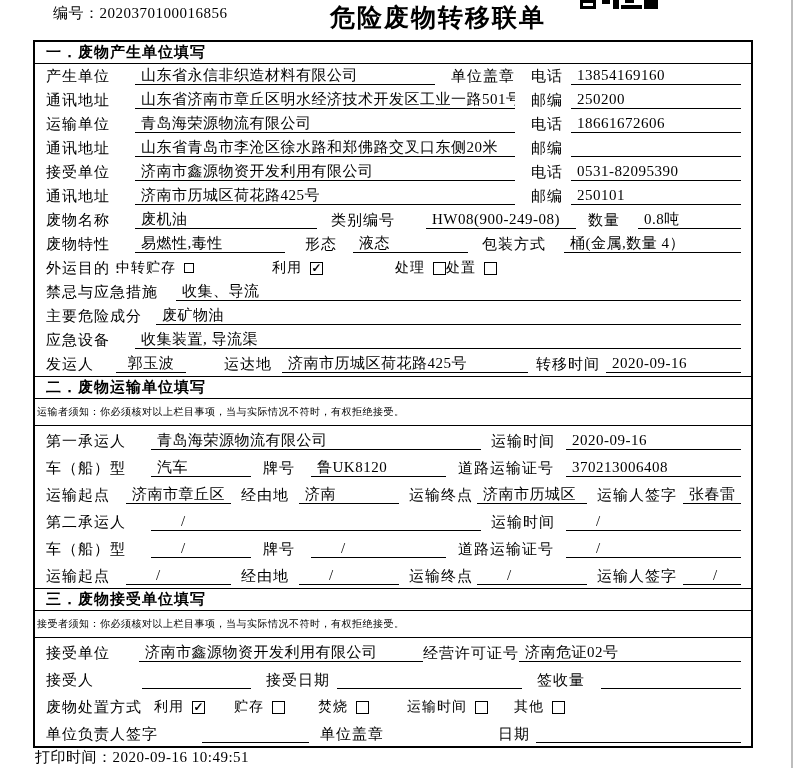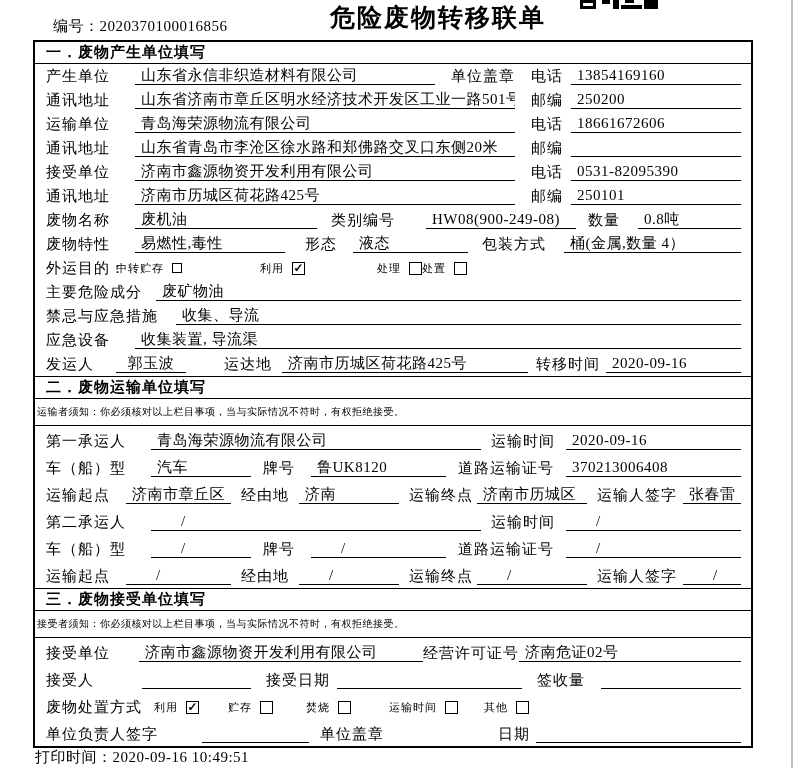--- a/index.html
+++ b/index.html
@@ -3,21 +3,21 @@
 <meta charset="utf-8">
 <style>
   html,body{margin:0;padding:0;}
   body{
     width:796px;height:768px;position:relative;overflow:hidden;
     background:#ffffff;color:#000;
     font-family:"Liberation Serif","DejaVu Serif",serif;
   }
   .page-edge{position:absolute;top:0;bottom:0;right:3px;width:2px;background:#bdbdbd;}
   
-  .serial{position:absolute;left:53px;top:17px;font-size:15px;letter-spacing:0.5px;white-space:nowrap;}
+  .serial{position:absolute;left:53px;top:4px;font-size:15px;letter-spacing:0.5px;white-space:nowrap;}
   .doc-title{position:absolute;left:330px;top:1px;font-size:25px;font-weight:bold;letter-spacing:2px;white-space:nowrap;}
   .qr{position:absolute;left:580px;top:0;width:78px;height:10px;}
   .qr div{position:absolute;background:#000;}
   .qr .q1{left:0;top:0;width:16px;height:9px;background:transparent;border:3px solid #000;box-sizing:border-box;}
   .qr .q2{left:22px;top:0;width:8px;height:4px;}
   .qr .q3{left:33px;top:0;width:6px;height:9px;}
   .qr .q4{left:41px;top:5px;width:21px;height:4px;}
   .qr .q5{left:45px;top:0;width:9px;height:3px;}
   .qr .q6{left:64px;top:0;width:14px;height:9px;}
   
@@ -42,21 +42,21 @@
   .frow.s2,.frow.s3{height:27px;}
   .lbl{font-size:15px;line-height:18px;letter-spacing:1px;white-space:nowrap;flex:none;box-sizing:border-box;}
   .fld{
     font-size:15px;line-height:18px;letter-spacing:0.5px;white-space:nowrap;overflow:hidden;
     border-bottom:1px solid #000;padding:0 2px 0 6px;box-sizing:border-box;flex:none;min-height:19px;
   }
   .fld.ctr{text-align:center;padding-left:2px;}
   .fld.slash{padding-left:30px;}
   .gap{flex:1 1 auto;min-width:4px;}
   .cbg{display:flex;align-items:center;flex:none;}
-  .cbl{font-size:11px;line-height:18px;letter-spacing:1px;white-space:nowrap;margin-right:8px;}
+  .cbl{font-size:14px;line-height:18px;letter-spacing:1px;white-space:nowrap;margin-right:8px;}
   .cb{
     width:11px;height:11px;border:1px solid #000;box-sizing:content-box;flex:none;
     display:inline-flex;align-items:center;justify-content:center;
     font-size:12px;line-height:11px;font-weight:bold;overflow:visible;
   }
   .cb.sm{width:8px;height:8px;}
   .footer{position:absolute;left:35px;top:748px;font-size:15px;letter-spacing:0.5px;white-space:nowrap;}
 </style>
 </head>
 <body>
@@ -148,26 +148,26 @@
       <span class="cbg" style="margin-left: 72px;">
         <span class="cbl">处理</span>
         <span class="cb"></span>
       </span>
       <span class="cbg" style="">
         <span class="cbl">处置</span>
         <span class="cb"></span>
       </span>
     </div>
     <div class="frow s1">
+      <span class="lbl" style="width: 130px;">禁忌与应急措施</span>
+      <span class="fld" style="flex: 1 1 auto;">收集、导流</span>
+    </div>
+    <div class="frow s1">
       <span class="lbl" style="width: 110px;">主要危险成分</span>
       <span class="fld" style="flex: 1 1 auto;">废矿物油</span>
-    </div>
-    <div class="frow s1">
-      <span class="lbl" style="width: 130px;">禁忌与应急措施</span>
-      <span class="fld" style="flex: 1 1 auto;">收集、导流</span>
     </div>
     <div class="frow s1">
       <span class="lbl" style="width: 89px;">应急设备</span>
       <span class="fld" style="flex: 1 1 auto;">收集装置, 导流渠</span>
     </div>
     <div class="frow s1">
       <span class="lbl" style="width: 70px;">发运人</span>
       <span class="fld ctr" style="width: 70px;">郭玉波</span>
       <span class="lbl" style="width: 58px; margin-left: 38px;">运达地</span>
       <span class="fld" style="width: 246px;">济南市历城区荷花路425号</span>

